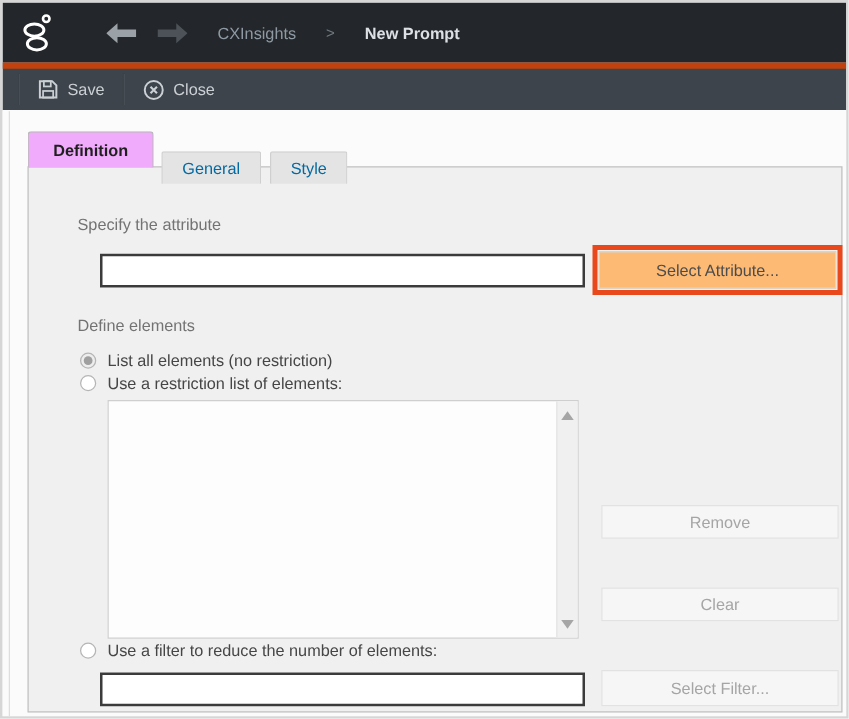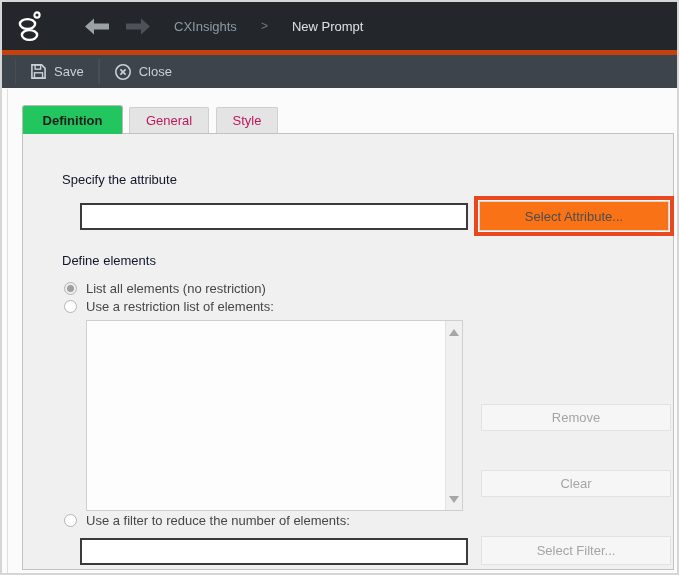--- a/index.html
+++ b/index.html
@@ -19,21 +19,21 @@
   .logo { position:absolute; left:15px; top:7px; width:26px; height:34px; }
   .nav-arrow { position:absolute; top:16px; width:24px; height:17px; }
   .nav-back { left:83px; }
   .nav-fwd { left:124px; }
   .breadcrumb {
     position:absolute; left:172px; top:0; height:48px;
     display:flex; align-items:center; gap:24px; font-size:13px;
   }
   .crumb-parent { color:#8e99a4; }
   .crumb-sep { color:#6f7880; font-size:12px; }
-  .crumb-current { color:#dde1e5; font-weight:normal; }
+  .crumb-current { color:#dde1e5; font-weight:bold; }
 
   
   .toolbar {
     position:absolute; left:0; top:48px; right:0; height:38px;
     background:#3d444b; border-top:5px solid #c2410c;
     display:flex; align-items:center; padding-left:13px;
   }
   .tb-sep { width:1px; height:25px; background:#2a2f35; border-right:1px solid #474e55; }
   .tb-btn {
     display:flex; align-items:center; gap:7px; height:38px;
@@ -44,52 +44,52 @@
   
   .content-bg { position:absolute; left:0; top:87px; right:0; bottom:0; background:#fbfbfb; }
   .left-hairline { position:absolute; left:5px; top:87px; bottom:0; width:1px; background:#dedede; }
 
   .tab {
     position:absolute; display:flex; align-items:center; justify-content:center;
     font-size:13px; cursor:pointer;
   }
   .tab-active {
     left:20px; top:103px; width:101px; height:29px; z-index:3;
-    background:#22c55e; border:1px solid #b9b9b9; border-bottom:none;
+    background:#f0abfc; border:1px solid #b9b9b9; border-bottom:none;
     border-radius:3px 3px 0 0; font-weight:bold; color:#1f1f1f;
   }
   .tab-idle {
-    top:105px; height:26px; z-index:2;
+    top:119px; height:26px; z-index:2;
     background:#e4e4e4; border:1px solid #cfcfcf; border-bottom:none;
-    border-radius:2px 2px 0 0; color:#be185d;
+    border-radius:2px 2px 0 0; color:#0369a1;
   }
   .tab-general { left:127px; width:80px; }
   .tab-style { left:214px; width:62px; }
 
   .panel {
     position:absolute; left:20px; right:3px; top:131px; bottom:3px;
     background:#f0f0f1; border:1px solid #c2c2c2; z-index:1;
   }
 
-  .field-label { position:absolute; font-size:13px; color:#0f172a; z-index:4; }
+  .field-label { position:absolute; font-size:13px; color:#737373; z-index:4; }
 
   .dark-input {
     position:absolute; left:78px; width:388px; height:27px; z-index:4;
     background:#ffffff; border:2px solid #3b3b3b; font-size:13px;
     padding:0 6px; color:#222; outline:none;
   }
 
   .highlight-box {
     position:absolute; left:472px; top:194px; width:200px; height:40px; z-index:5;
     border:4px solid #e8481b; background:#f4f4f4;
     display:flex; align-items:stretch;
   }
   .btn {
     display:flex; align-items:center; justify-content:center;
-    background:#f97316; border:1px solid #cfcfcf;
+    background:#fdba74; border:1px solid #cfcfcf;
     font-size:13px; color:#4d4d4d; cursor:pointer;
   }
   .btn-select-attribute { flex:1; margin:1px; border:1px solid #d6d6d6; }
 
   .btn-disabled {
     position:absolute; left:479px; width:190px; height:27px; z-index:4;
     background:#f6f6f6; border:1px solid #e2e2e2; color:#a5a5a5;
   }
 
   .radio-row {

